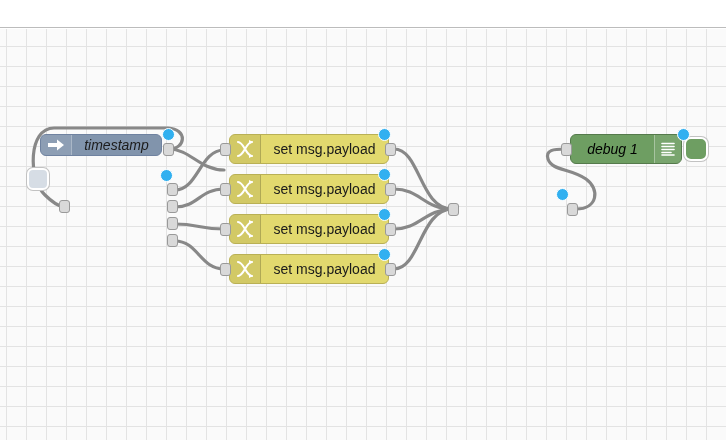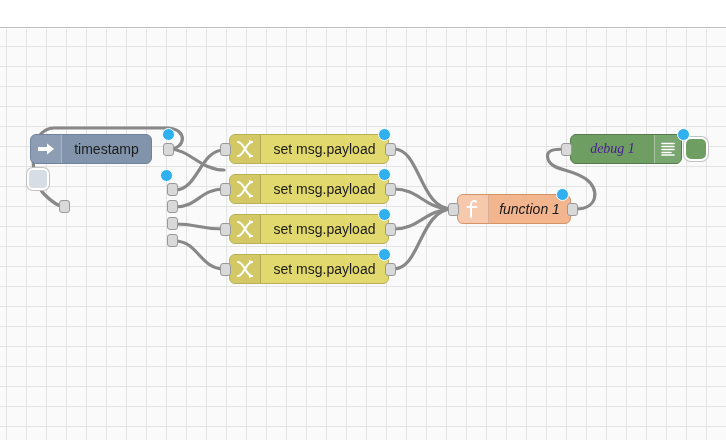--- a/index.html
+++ b/index.html
@@ -122,22 +122,21 @@
     background: rgba(255,255,255,0.28);
     border-right: 1px solid rgba(0,0,0,0.13);
   }
   
   .node.green {
     background: #6e9e62;
     border-color: #557a4c;
   }
   .node.green .label {
     font-style: italic;
-    color: #4c1d95;
-    font-family: Liberation Serif, serif;
+    color: #000000;
   }
   .node.green .dbg-icon-box {
     width: 26px;
     height: 100%;
     flex: 0 0 26px;
     display: flex;
     align-items: center;
     justify-content: center;
     background: rgba(255,255,255,0.08);
     border-left: 1px solid rgba(255,255,255,0.35);
@@ -201,21 +200,21 @@
         <path d="M 394,160 C 420,160 424,180 452,180"></path>
         <path d="M 394,200 C 420,200 424,181 452,180"></path>
         <path d="M 394,240 C 420,240 420,181 452,180"></path>
 
         <path d="M 576,180 C 598,180 600,160 586,150 C 570,139 552,142 548,130 C 545,121 554,120 565,120"></path>
       </g>
     </svg>
 
     <div class="inject-btn" style="left:27px; top:139px;"></div>
 
-    <div class="node inject" style="left:30px; top:105px; width:122px; height:30px;">
+    <div class="node inject" style="left:40px; top:105px; width:122px; height:22px;font-style:italic;">
       <div class="icon-box">
         <svg width="18" height="16" viewBox="0 0 18 16">
           <path d="M1 6 h9 V2.5 L17 8 l-7 5.5 V10 H1 Z" fill="#ffffff"></path>
         </svg>
       </div>
       <div class="label">timestamp</div>
     </div>
     <div class="status-dot" style="left:162px; top:99px;"></div>
     <div class="port" style="left:163px; top:114px;"></div>
 
@@ -275,29 +274,20 @@
           <path d="M13 0 L17 2 L13 4 Z" fill="#ffffff"></path>
           <path d="M13 14 L17 16 L13 18 Z" fill="#ffffff"></path>
         </svg>
       </div>
       <div class="label">set msg.payload</div>
     </div>
     <div class="status-dot" style="left:378px; top:219px;"></div>
     <div class="port" style="left:220px; top:234px;"></div>
     <div class="port" style="left:385px; top:234px;"></div>
 
-    <div class="node orange" style="left:457px; top:165px; width:114px; height:30px;">
-      <div class="icon-box">
-        <svg width="16" height="20" viewBox="0 0 16 20">
-          <path d="M11 2.5 C 8 1 6 3 6 6 L6 18" stroke="#ffffff" stroke-width="2" fill="none" stroke-linecap="round"></path>
-          <path d="M2.5 8 H11.5" stroke="#ffffff" stroke-width="2" fill="none" stroke-linecap="round"></path>
-        </svg>
-      </div>
-      <div class="label">function 1</div>
-    </div>
     <div class="status-dot" style="left:556px; top:159px;"></div>
     <div class="port" style="left:448px; top:174px;"></div>
     <div class="port" style="left:567px; top:174px;"></div>
 
     <div class="node green" style="left:570px; top:105px; width:112px; height:30px;">
       <div class="label">debug 1</div>
       <div class="dbg-icon-box">
         <svg width="16" height="16" viewBox="0 0 16 16">
           <g stroke="#ffffff" stroke-width="1.6" stroke-linecap="round">
             <line x1="2" y1="2.5" x2="14" y2="2.5"></line>

